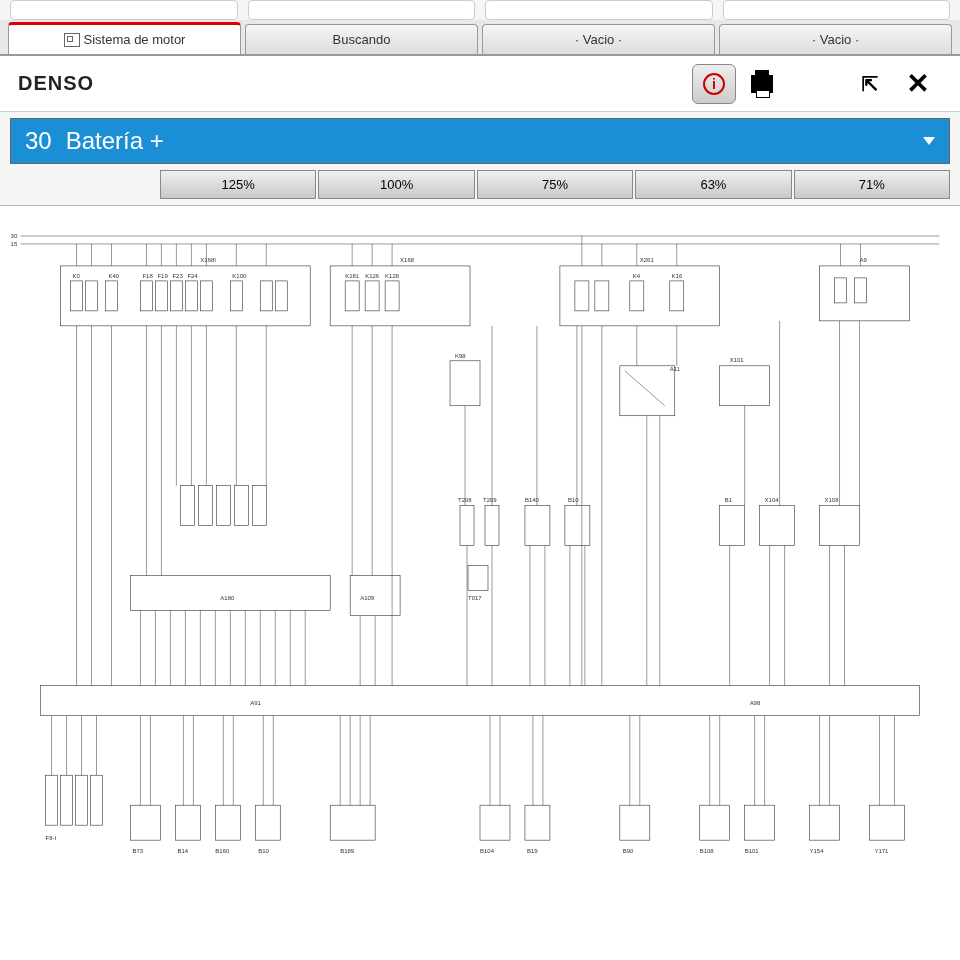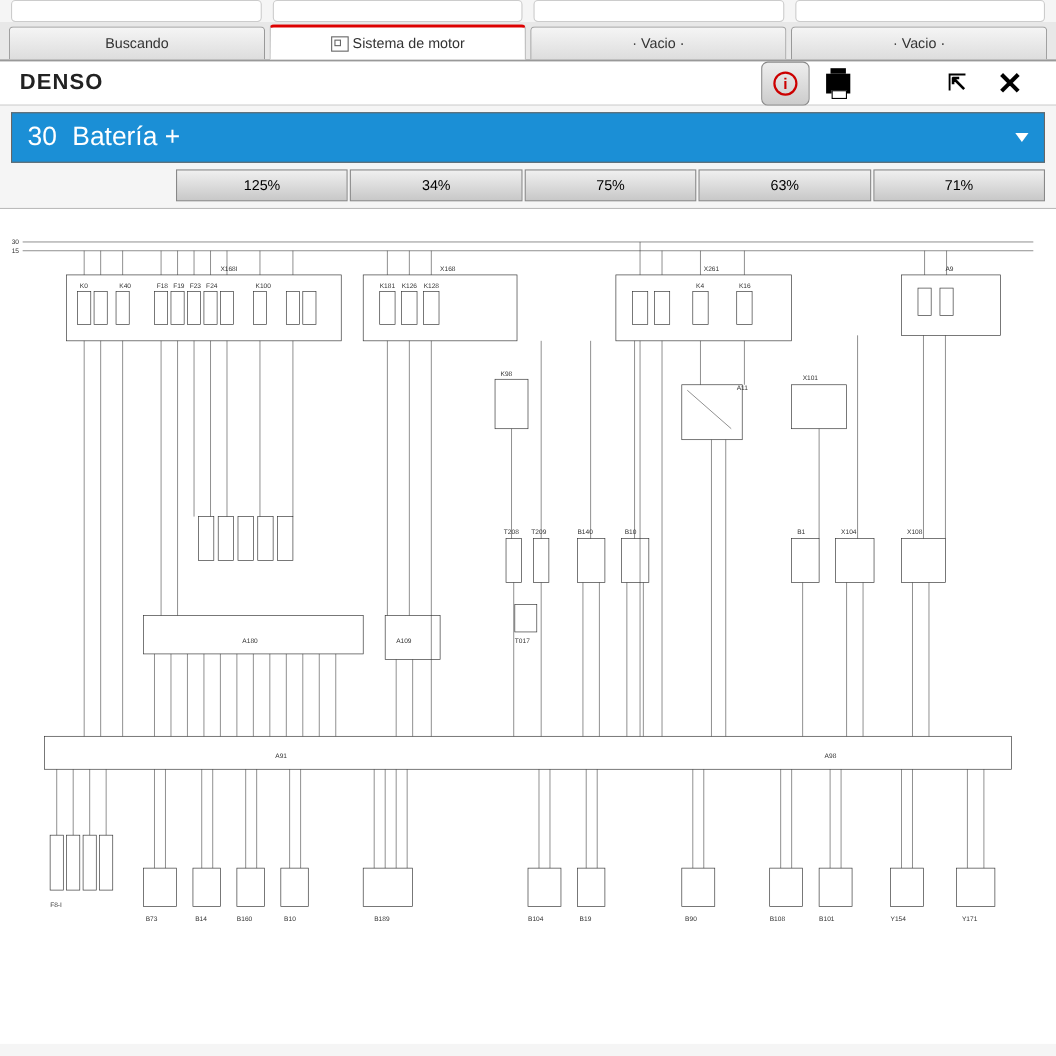--- a/index.html
+++ b/index.html
@@ -62,21 +62,21 @@
     content: "";
     position: absolute;
     left: 2px; top: 2px;
     width: 4px; height: 4px;
     border: 1px solid #666;
   }
   .header-bar {
     display: flex;
     align-items: center;
     background: #fff;
-    height: 40px;
+    height: 56px;
     padding: 0 18px;
     border-bottom: 1px solid #ccc;
   }
   .brand {
     font-weight: bold;
     font-size: 20px;
     letter-spacing: 1px;
     color: #222;
     flex: 1;
   }
@@ -185,27 +185,27 @@
 <body>
 
 <div class="top-placeholder">
   <div></div>
     <div></div>
     <div></div>
     <div></div>
 </div>
 
 <div class="tabs">
-  <div class="tab">
-      <span>Buscando</span>
-    </div>
   <div class="tab active">
     <span class="engine-icon"></span>
     <span>Sistema de motor</span>
   </div>
+  <div class="tab">
+      <span>Buscando</span>
+    </div>
   <div class="tab">
       <span>· Vacio ·</span>
     </div>
   <div class="tab">
       <span>· Vacio ·</span>
     </div>
 </div>
 
 <div class="header-bar">
   <div class="brand">DENSO</div>
@@ -225,21 +225,21 @@
 </div>
 
 <div class="blue-bar">
   <span class="num">30</span>
   <span>Batería +</span>
   <span class="arrow"></span>
 </div>
 
 <div class="zoom-row">
   <div class="zoom-btn">125%</div>
-  <div class="zoom-btn">34%</div>
+  <div class="zoom-btn">100%</div>
   <div class="zoom-btn">75%</div>
   <div class="zoom-btn">63%</div>
   <div class="zoom-btn">71%</div>
 </div>
 
 <div class="diagram-area">
 <svg class="diagram-svg" viewBox="0 0 960 760">
 
   <line class="red-rail" x1="20" y1="30" x2="940" y2="30"></line>
   <line x1="20" y1="38" x2="940" y2="38"></line>

